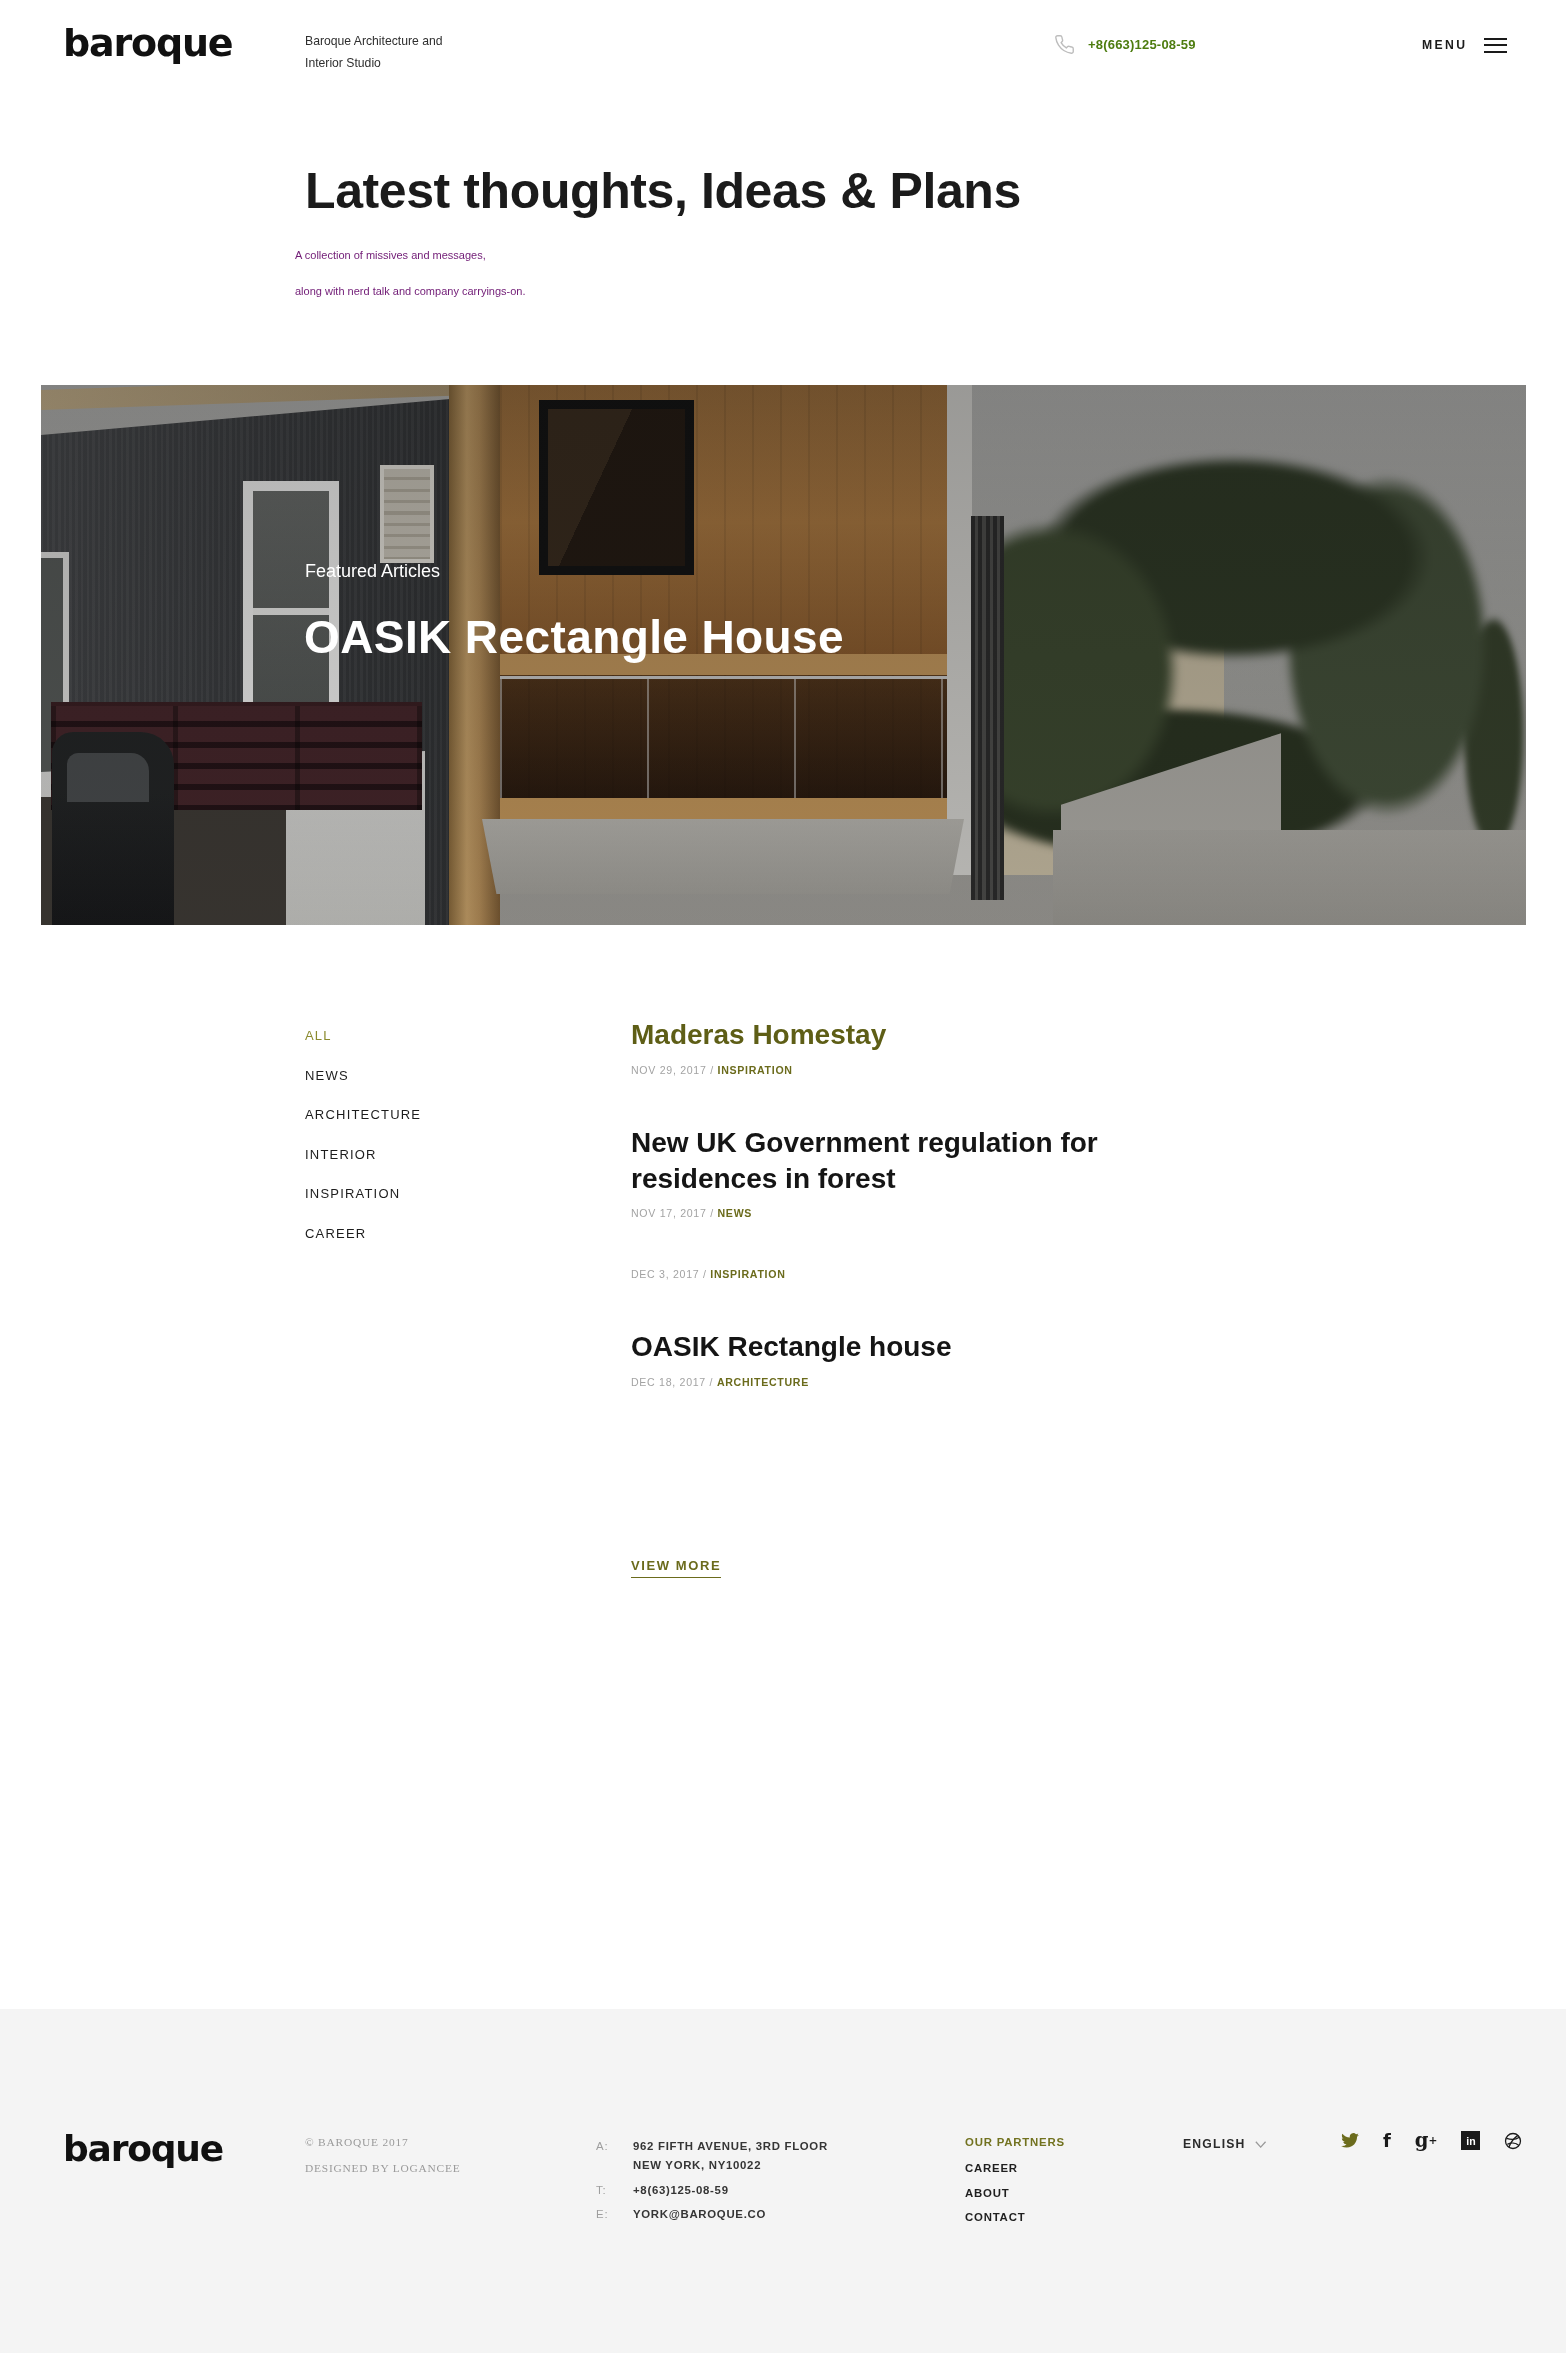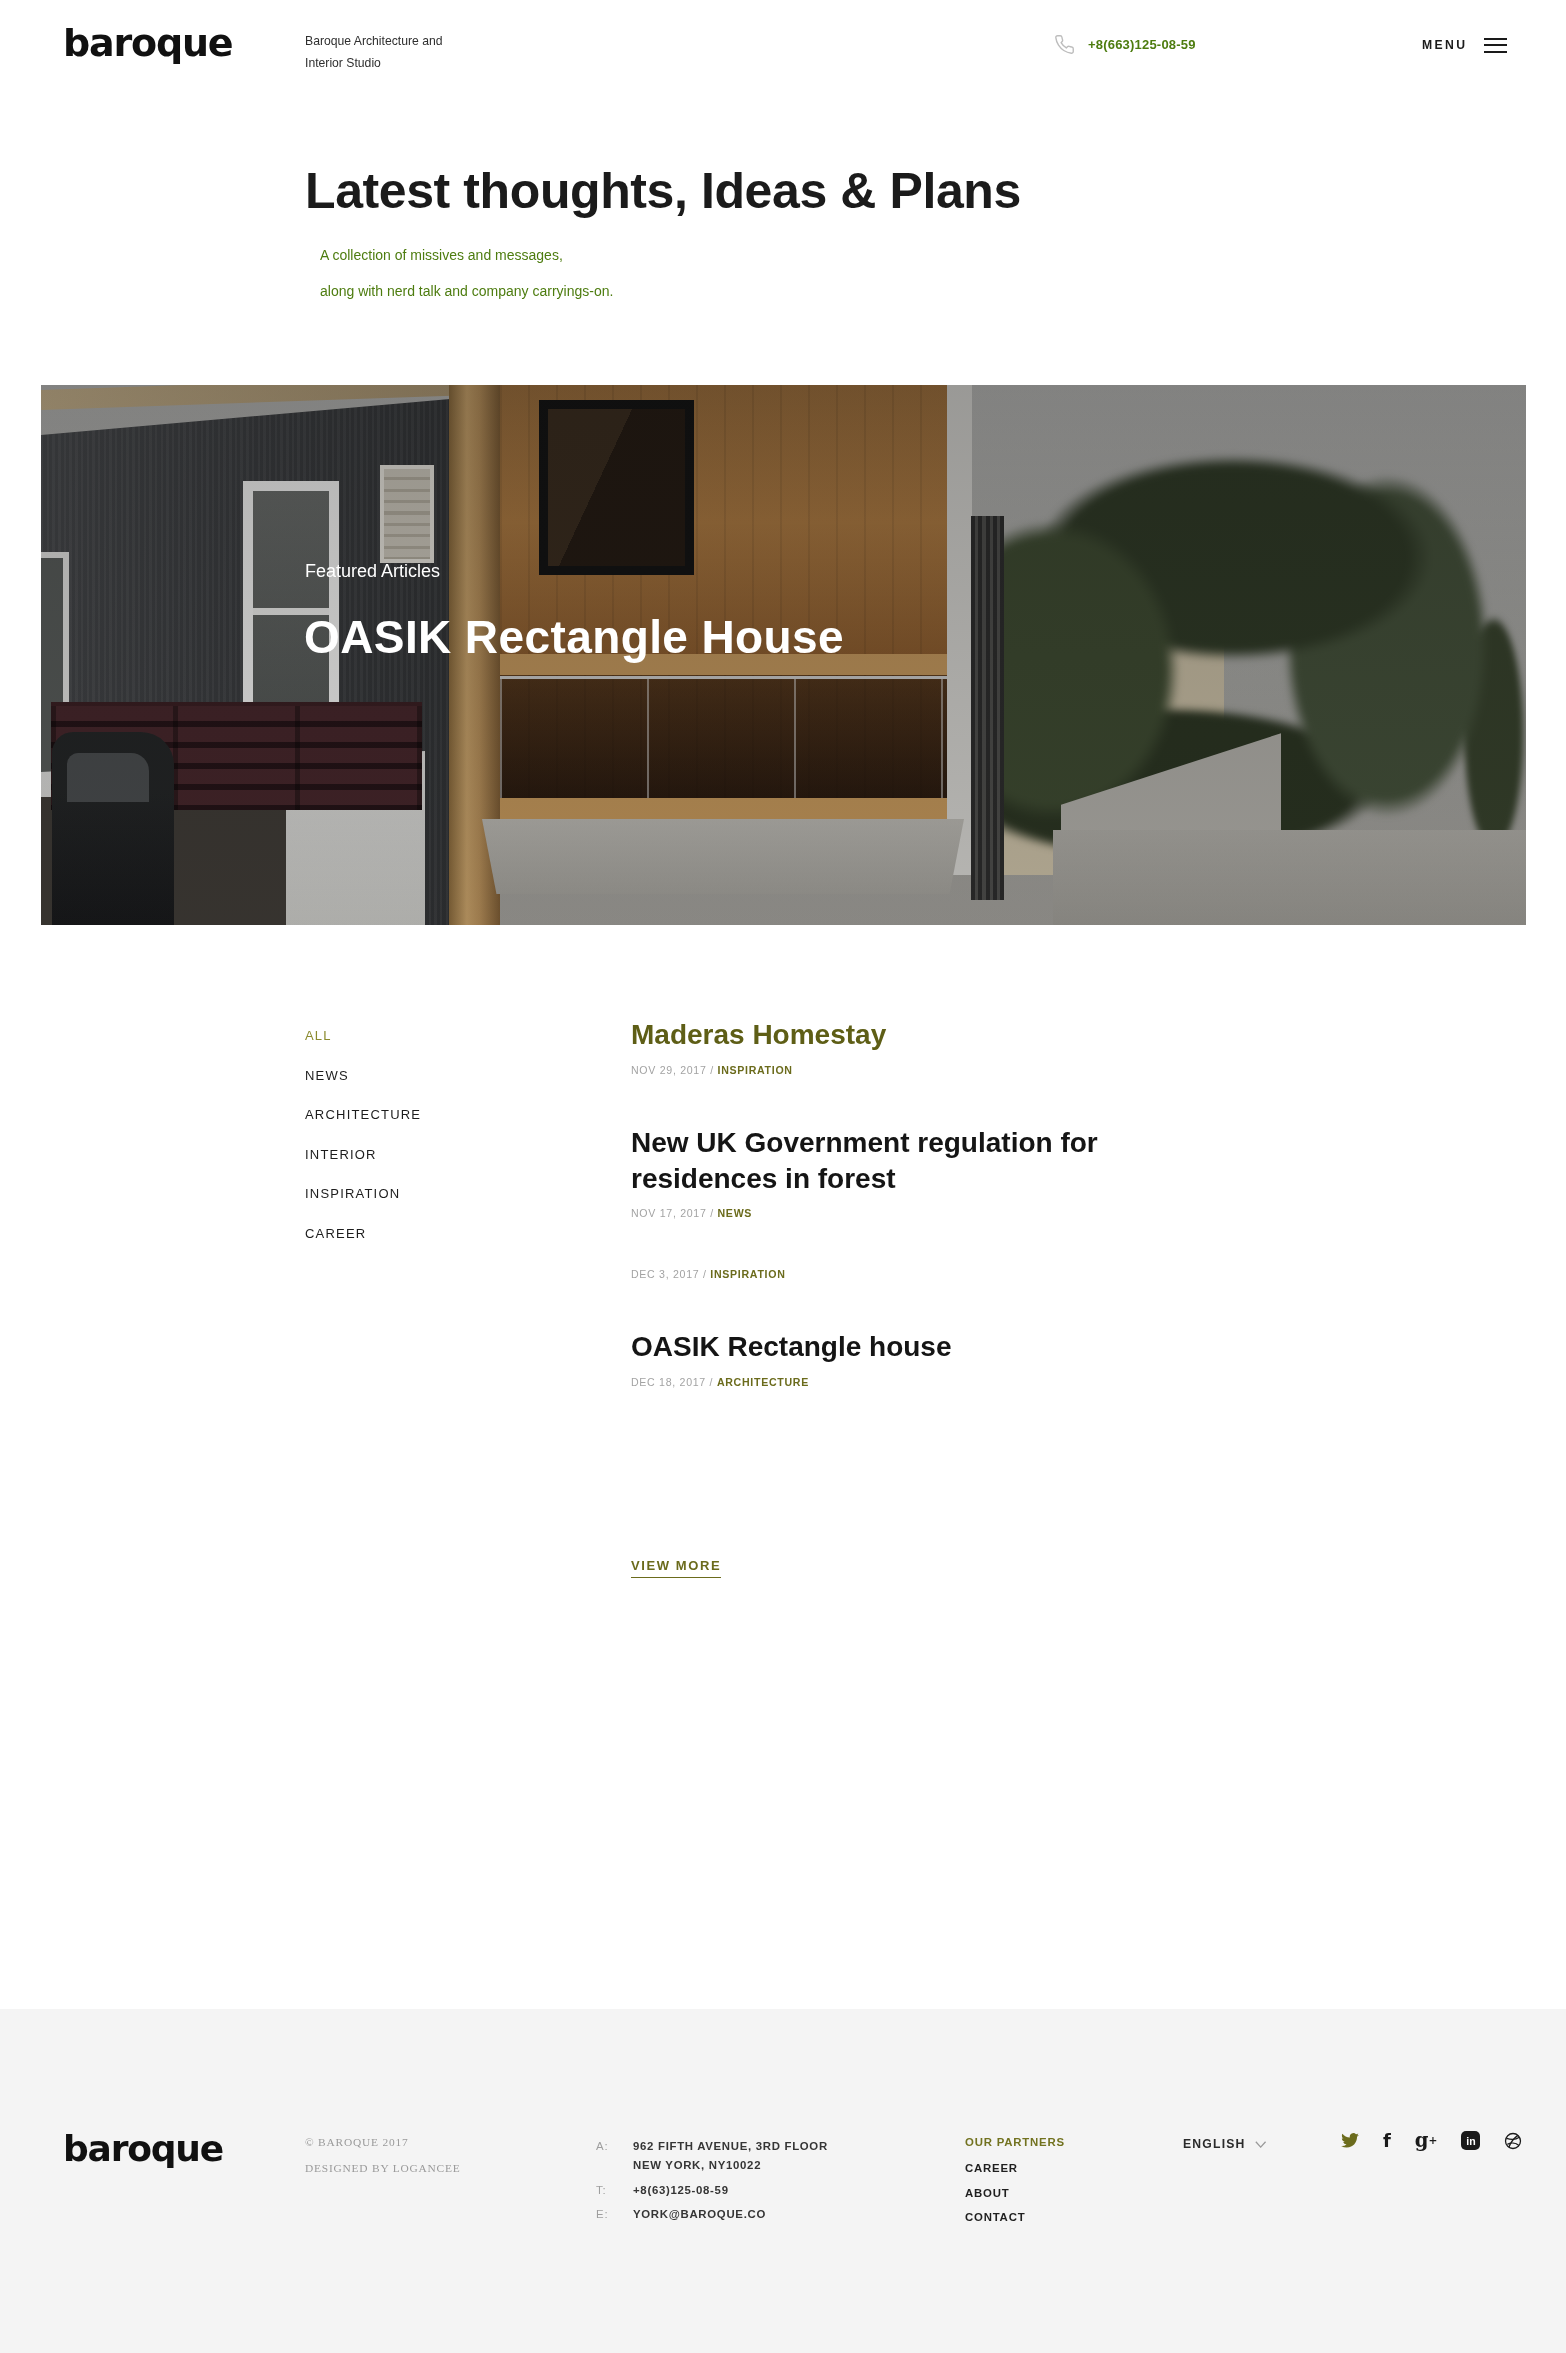--- a/index.html
+++ b/index.html
@@ -16,21 +16,21 @@
   .phone-block svg { display:block; }
   .phone-number { font-size:13px; font-weight:700; letter-spacing:0.2px; color:#4d7c0f; }
   .menu-block { position:absolute; left:1422px; top:38px; display:flex; align-items:center; gap:16.3px; cursor:pointer; }
   .menu-label { font-size:12.2px; font-weight:700; letter-spacing:2.4px; color:#1c1c1c; }
   .hamburger { display:flex; flex-direction:column; gap:4.9px; width:23px; }
   .hamburger i { display:block; height:1.6px; background:#1a1a1a; }
 
   
   .page-title { position:absolute; left:305px; top:162px; font-size:50px; font-weight:700;
                 letter-spacing:-0.4px; color:#1b1b1b; white-space:nowrap; }
-  .page-subtitle { position:absolute; left:320px; top:237px; font-size:14px; line-height:36px; color:#4d7c0f; }
+  .page-subtitle { position:absolute; left:295px; top:237px; font-size:11px; line-height:36px; color:#701a75; }
   .page-subtitle span { display:block; }
 
   
   .hero { position:absolute; left:41px; top:385px; width:1485px; height:540px; overflow:hidden; cursor:pointer; }
   .hx { position:absolute; }
   .h-sky { inset:0; background:linear-gradient(180deg,#b6b6b4 0%,#aaaaa6 55%,#a19f9a 100%); }
   .h-beige { left:914px; top:139px; width:269px; height:351px; background:#cdc2a8;
              clip-path:polygon(0 28%, 45% 0, 100% 30%, 100% 100%, 0 100%); }
   .h-trees { left:824px; top:16.3px; width:669px; height:490px; filter:blur(3.3px);
     background:
@@ -120,21 +120,21 @@
   .f-partners { position:absolute; left:965px; top:128px; font-size:11.4px; }
   .f-partners-heading { color:#72721f; font-weight:700; letter-spacing:0.8px; margin-bottom:14.7px; line-height:11.4px; }
   .f-link { color:#1f1f1f; font-weight:700; letter-spacing:0.8px; margin-bottom:13px; line-height:11.4px; cursor:pointer; }
   .f-lang { position:absolute; left:1183px; top:128px; display:flex; align-items:center; gap:9.8px;
             font-size:12.2px; font-weight:700; letter-spacing:1.2px; color:#2b2b2b; cursor:pointer; }
   .f-social { position:absolute; left:1341px; top:122px; display:flex; align-items:center; gap:24px; }
   .s-icon { display:flex; align-items:center; justify-content:center; height:19.6px; cursor:pointer; }
   .s-fb { font-family:"DejaVu Sans",sans-serif; font-size:18px; font-weight:700; color:#1a1a1a; line-height:19.6px; }
   .s-gp { font-family:"DejaVu Serif",serif; font-size:19.6px; font-weight:700; color:#1a1a1a; line-height:19.6px; }
   .s-gp sup { font-size:10.6px; }
-  .s-in { width:19px; height:19px; background:#1a1a1a; border-radius:5px; color:#fff;
+  .s-in { width:19px; height:19px; background:#1a1a1a; border-radius:0; color:#fff;
           font-size:10.6px; font-weight:700; display:flex; align-items:center; justify-content:center; }
 </style>
 </head>
 <body>
 
 <div class="page">
 
   <header>
     <div class="logo">baroque</div>
     <div class="tagline">

